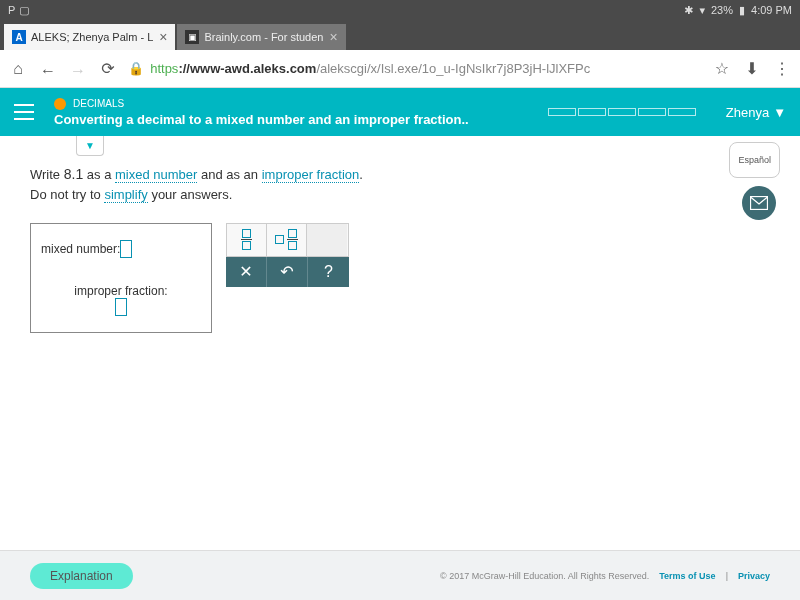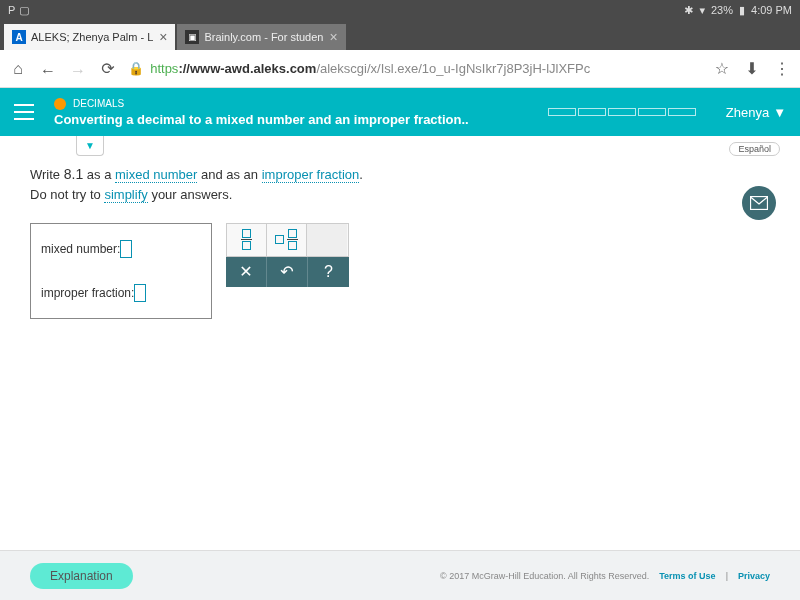--- a/index.html
+++ b/index.html
@@ -40,29 +40,29 @@
   .header-title { font-size: 13px; font-weight: bold; margin-top: 2px; }
   .progress-segments { display: flex; gap: 2px; margin-right: 30px; }
   .seg { width: 28px; height: 8px; border: 1px solid rgba(255,255,255,0.7); }
   .user-name { font-size: 13px; display: flex; align-items: center; gap: 4px; }
   
   
   .dropdown-tab { position: absolute; left: 76px; top: 136px; width: 28px; height: 20px; background: #fff; border: 1px solid #ccc; border-top: none; border-radius: 0 0 4px 4px; display: flex; align-items: center; justify-content: center; color: #00b7c2; font-size: 10px; }
   
   
   .content { padding: 28px 30px 10px 30px; position: relative; }
-  .espanol { position: absolute; right: 20px; top: 6px; font-size: 9px; border: 1px solid #ccc; border-radius: 8px; padding: 1px 8px; color: #555; }
+  .espanol { position: absolute; right: 20px; top: 6px; font-size: 9px; border: 1px solid #ccc; border-radius: 8px; padding: 12px 8px; color: #555; }
   .instruction { font-size: 13px; color: #333; line-height: 1.5; }
   .instruction .num { font-size: 14px; }
   .link { color: #0891b2; border-bottom: 1px dotted #0891b2; }
   
   .work-row { display: flex; gap: 14px; margin-top: 18px; align-items:flex-start; }
   .answer-box { border: 1px solid #888; width: 182px; padding: 16px 10px; }
   .answer-row { display: flex; align-items: center; margin-bottom: 26px; font-size: 12px; color: #333; }
-  .answer-row:last-child { margin-bottom: 0; }
+  .answer-row:last-child { margin-bottom: 0; flex-direction: column; }
   .input-slot { width: 12px; height: 18px; border: 1px solid #0891b2; }
   
   .tool-panel { display: flex; flex-direction: column; }
   .tool-row1 { display: flex; border: 1px solid #ccc; background: #f8f8f8; height: 34px; }
   .tool-cell { width: 40px; display: flex; align-items: center; justify-content: center; border-right: 1px solid #ccc; }
   .tool-cell:last-child { border-right: none; }
   .frac { display: flex; flex-direction: column; align-items: center; gap: 1px; }
   .frac .bx { width: 9px; height: 9px; border: 1px solid #0891b2; }
   .frac .line { width: 11px; height: 1px; background: #444; }
   .mixed { display: flex; align-items: center; gap: 3px; }

